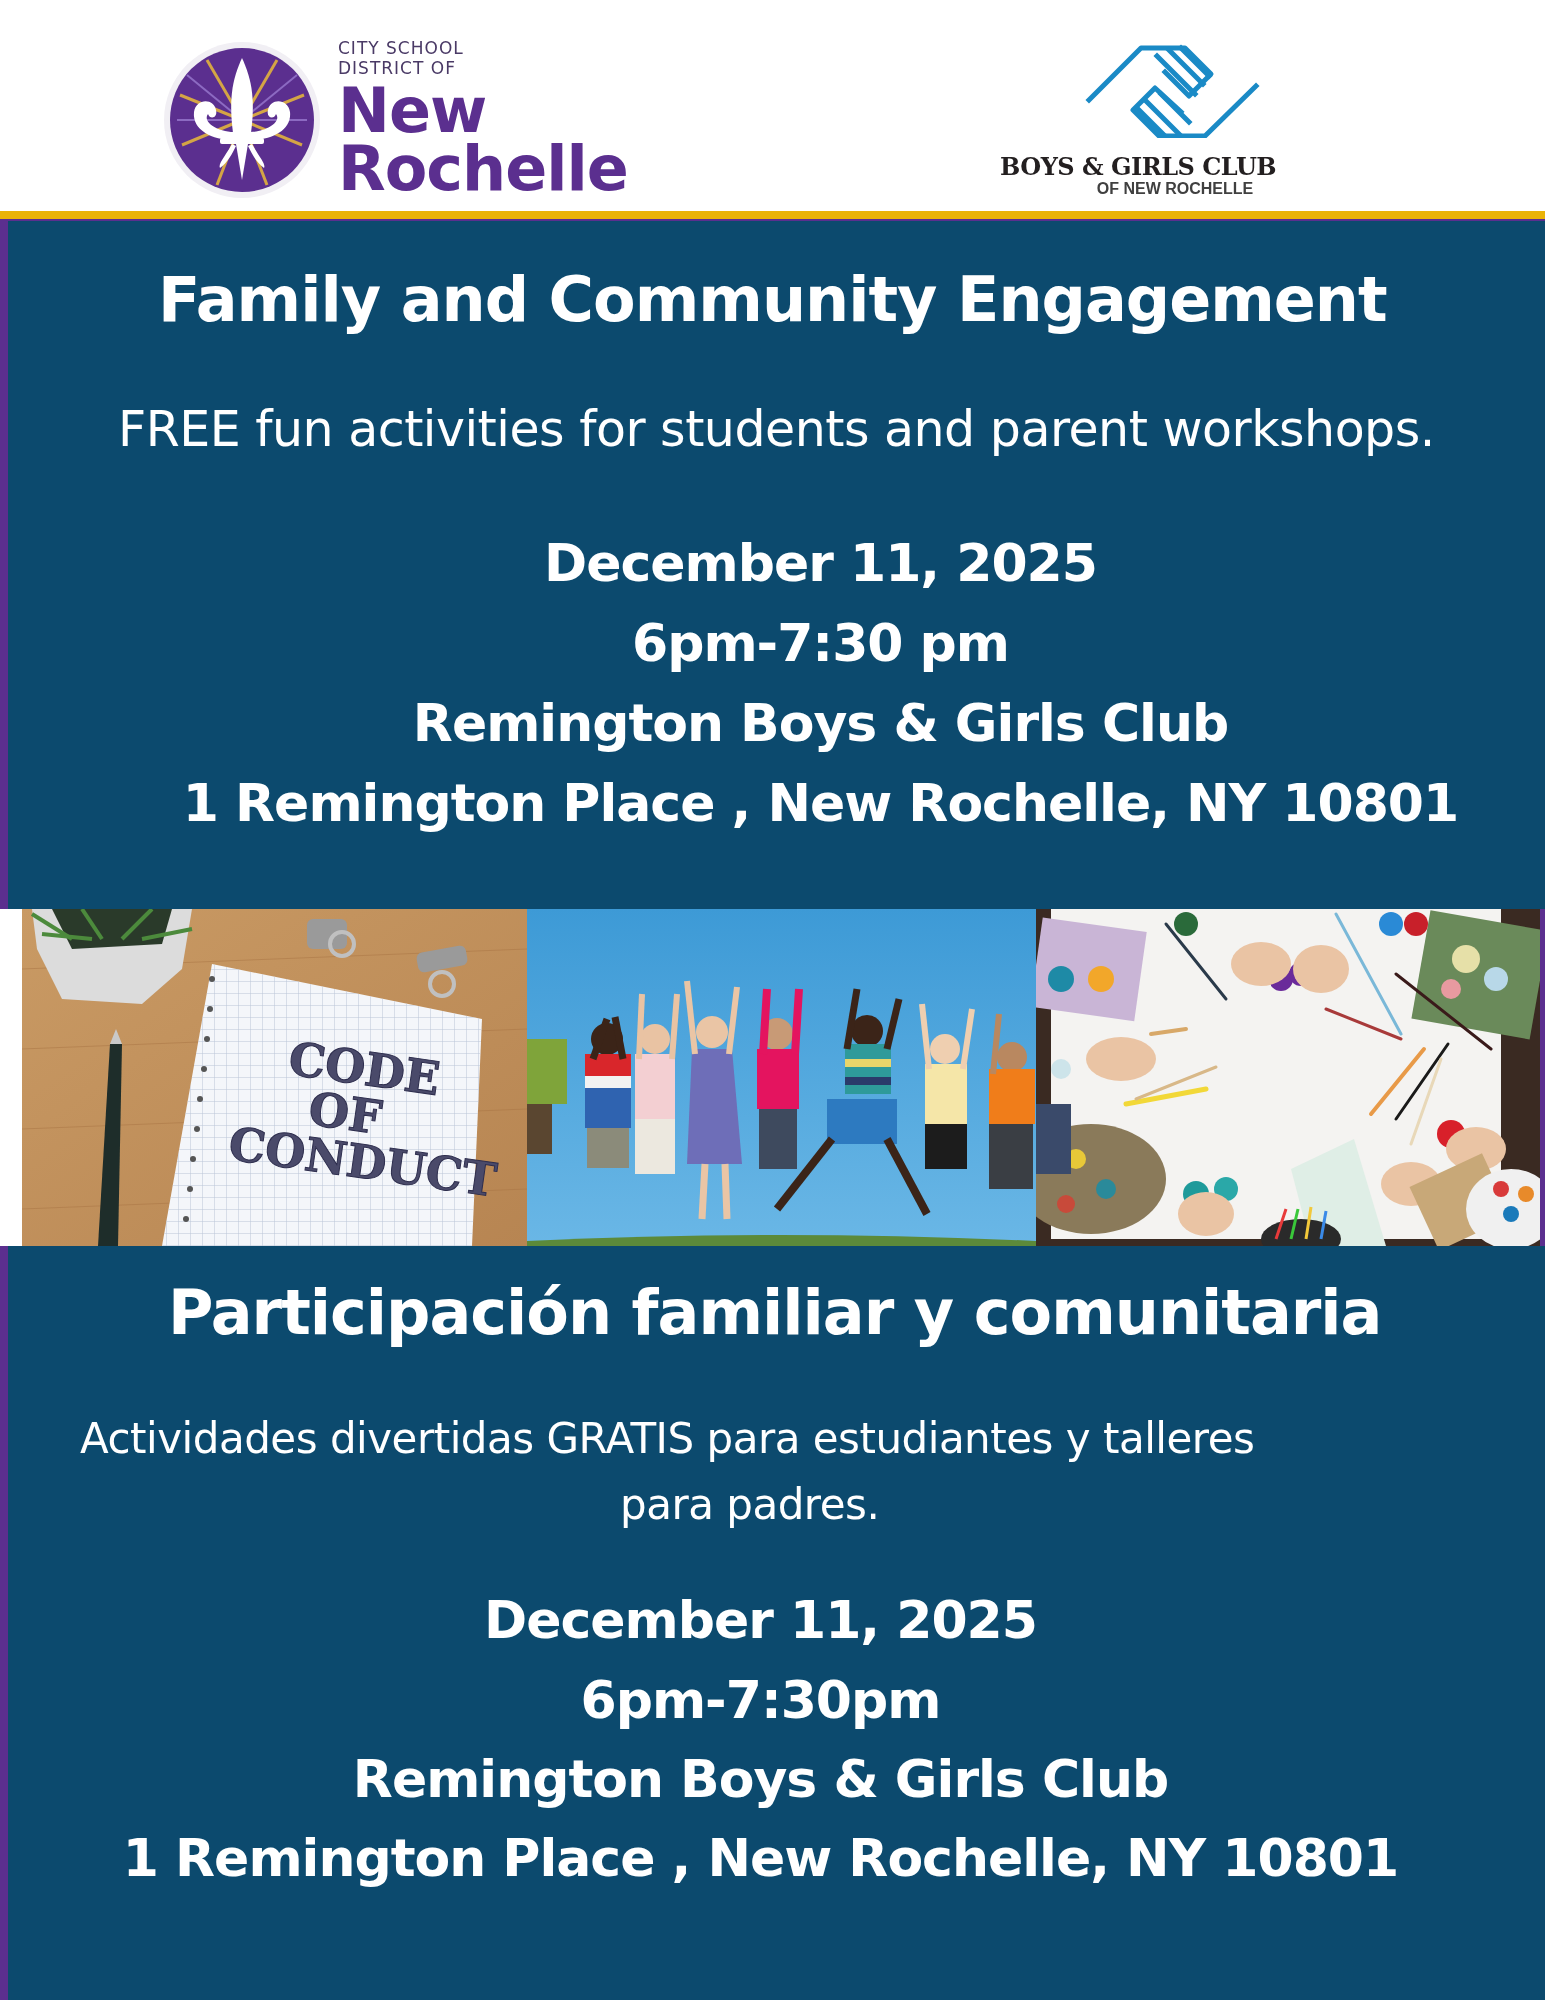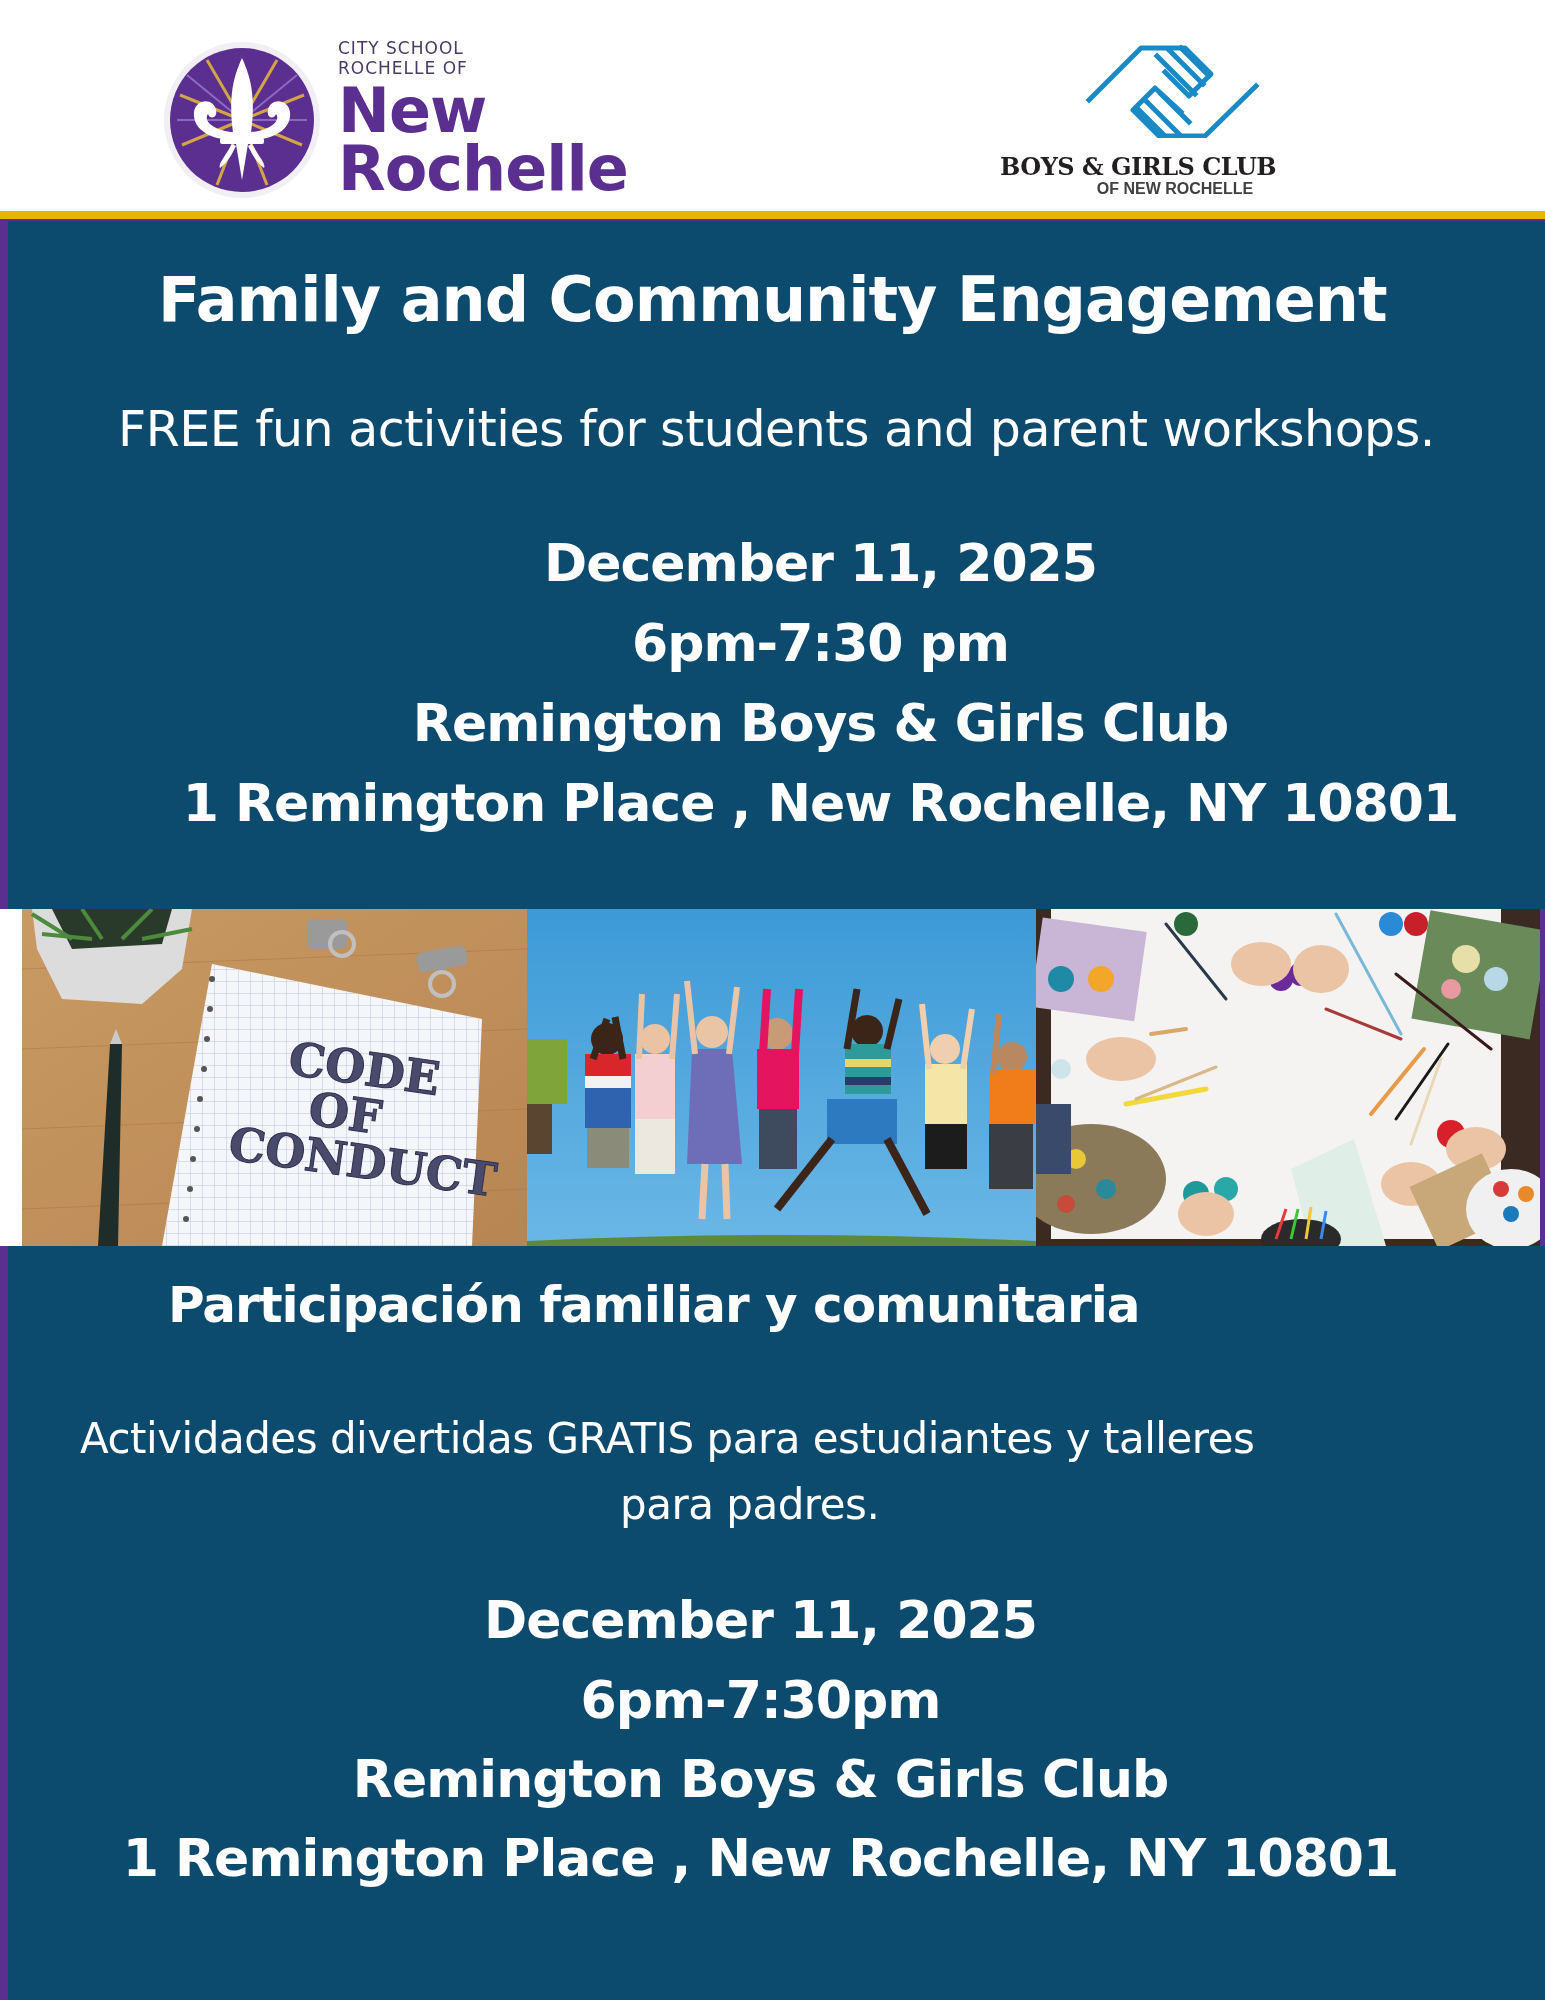--- a/index.html
+++ b/index.html
@@ -55,21 +55,21 @@
       <path d="M72 100 C50 100 30 90 32 72 C34 58 52 58 54 70 C56 78 48 80 46 74 C40 82 56 92 72 92 Z" fill="#ffffff"></path>
       <path d="M88 100 C110 100 130 90 128 72 C126 58 108 58 106 70 C104 78 112 80 114 74 C120 82 104 92 88 92 Z" fill="#ffffff"></path>
       <rect x="58" y="98" width="44" height="6" rx="2" fill="#ffffff"></rect>
       <path d="M74 104 L86 104 L80 140 Z" fill="#ffffff"></path>
       <path d="M70 104 C62 118 56 124 58 128 C66 122 70 114 74 106 Z" fill="#ffffff"></path>
       <path d="M90 104 C98 118 104 124 102 128 C94 122 90 114 86 106 Z" fill="#ffffff"></path>
     </svg>
   </div>
   <div class="nr-text">
     <div class="nr-small">CITY SCHOOL</div>
-    <div class="nr-small">ROCHELLE OF</div>
+    <div class="nr-small">DISTRICT OF</div>
     <div class="nr-big" style="margin-top:4px;">New</div>
     <div class="nr-big">Rochelle</div>
   </div>
 
   <div class="bgc-logo">
     <svg width="175" height="100" viewBox="0 0 175 100">
       <g fill="none" stroke="#1a8ac6" stroke-width="5" stroke-linejoin="round" stroke-linecap="square">
         <path d="M4 62 L56 10 L100 10 L126 36 L104 58 L80 34"></path>
         <path d="M72 18 L110 56"></path>
         <path d="M84 12 L118 46"></path>
@@ -287,20 +287,20 @@
         <line x1="285" y1="330" x2="290" y2="302" stroke="#3a8ae8"></line>
       </g>
 
       <rect x="0" y="195" width="35" height="70" fill="#3a4a6a"></rect>
     </svg>
   </div>
   <div class="strip-right"></div>
 </div>
 
 <div class="band" style="top:1246px;height:754px;">
-  <div class="title" style="left:160px;top:30px;font-size:50px;">Participación familiar y comunitaria</div>
+  <div class="title" style="left:160px;top:30px;font-size:62px;">Participación familiar y comunitaria</div>
   <div class="sub" style="left:612px;top:234px;font-size:42px;">para padres.</div>
   <div class="sub" style="left:72px;top:168px;font-size:42px;">Actividades divertidas GRATIS para estudiantes y talleres</div>
   <div class="detail" style="left:-20px;top:344px;font-size:52px;">December 11, 2025</div>
   <div class="detail" style="left:-20px;top:424px;font-size:52px;">6pm-7:30pm</div>
   <div class="detail" style="left:-20px;top:503px;font-size:52px;">Remington Boys &amp; Girls Club</div>
   <div class="detail" style="left:-20px;top:582px;font-size:52px;">1 Remington Place , New Rochelle, NY 10801</div>
 </div>
 
 </body></html>

